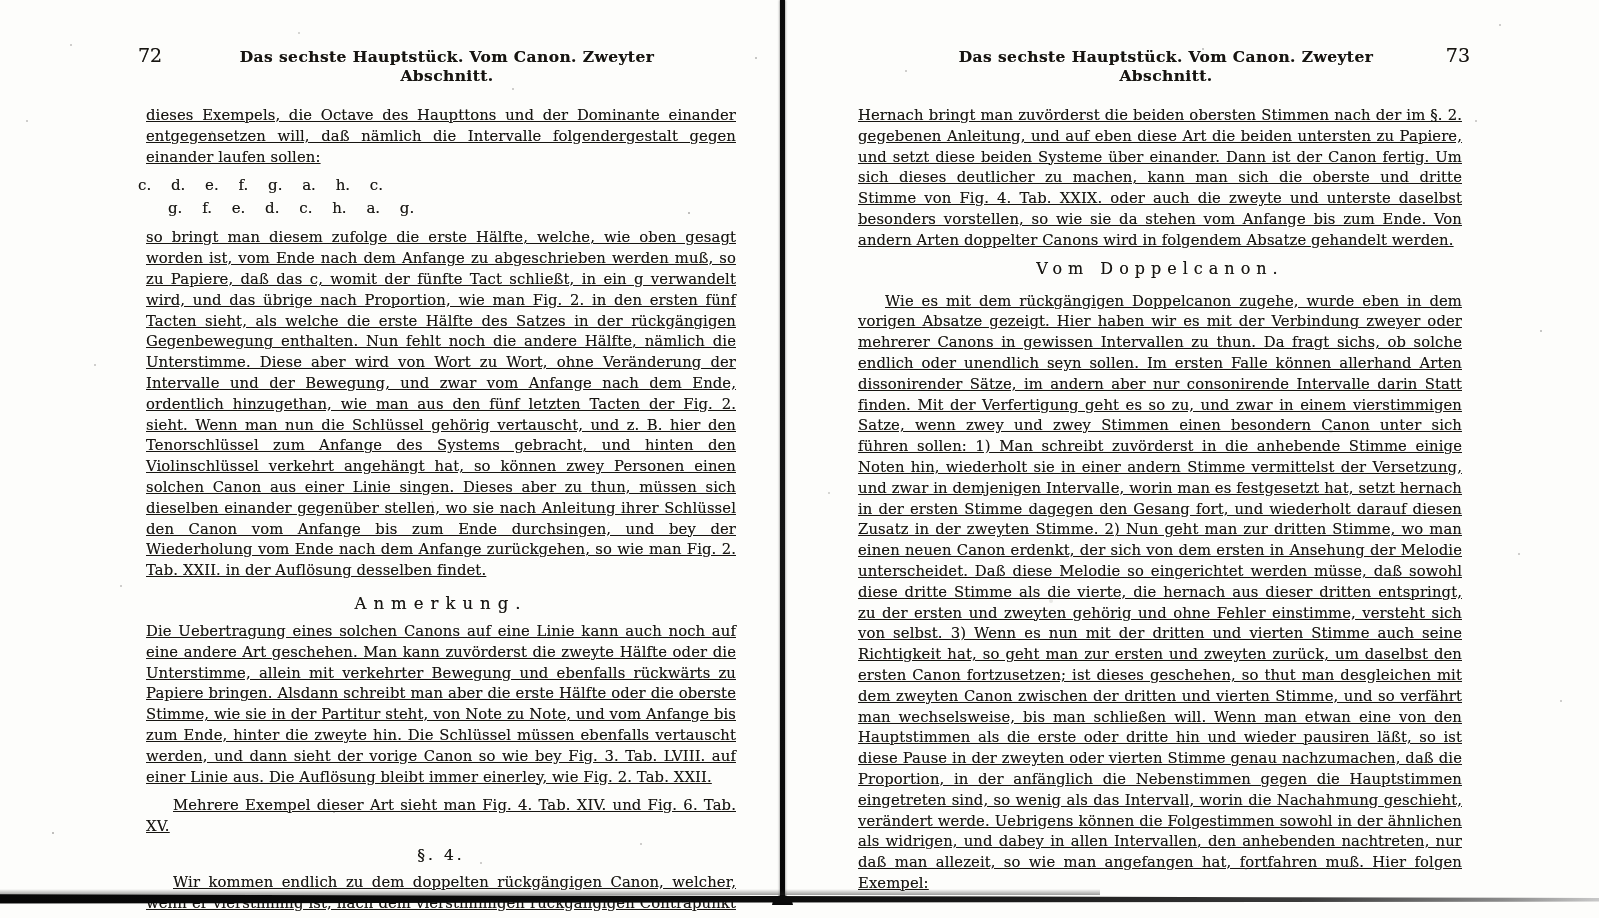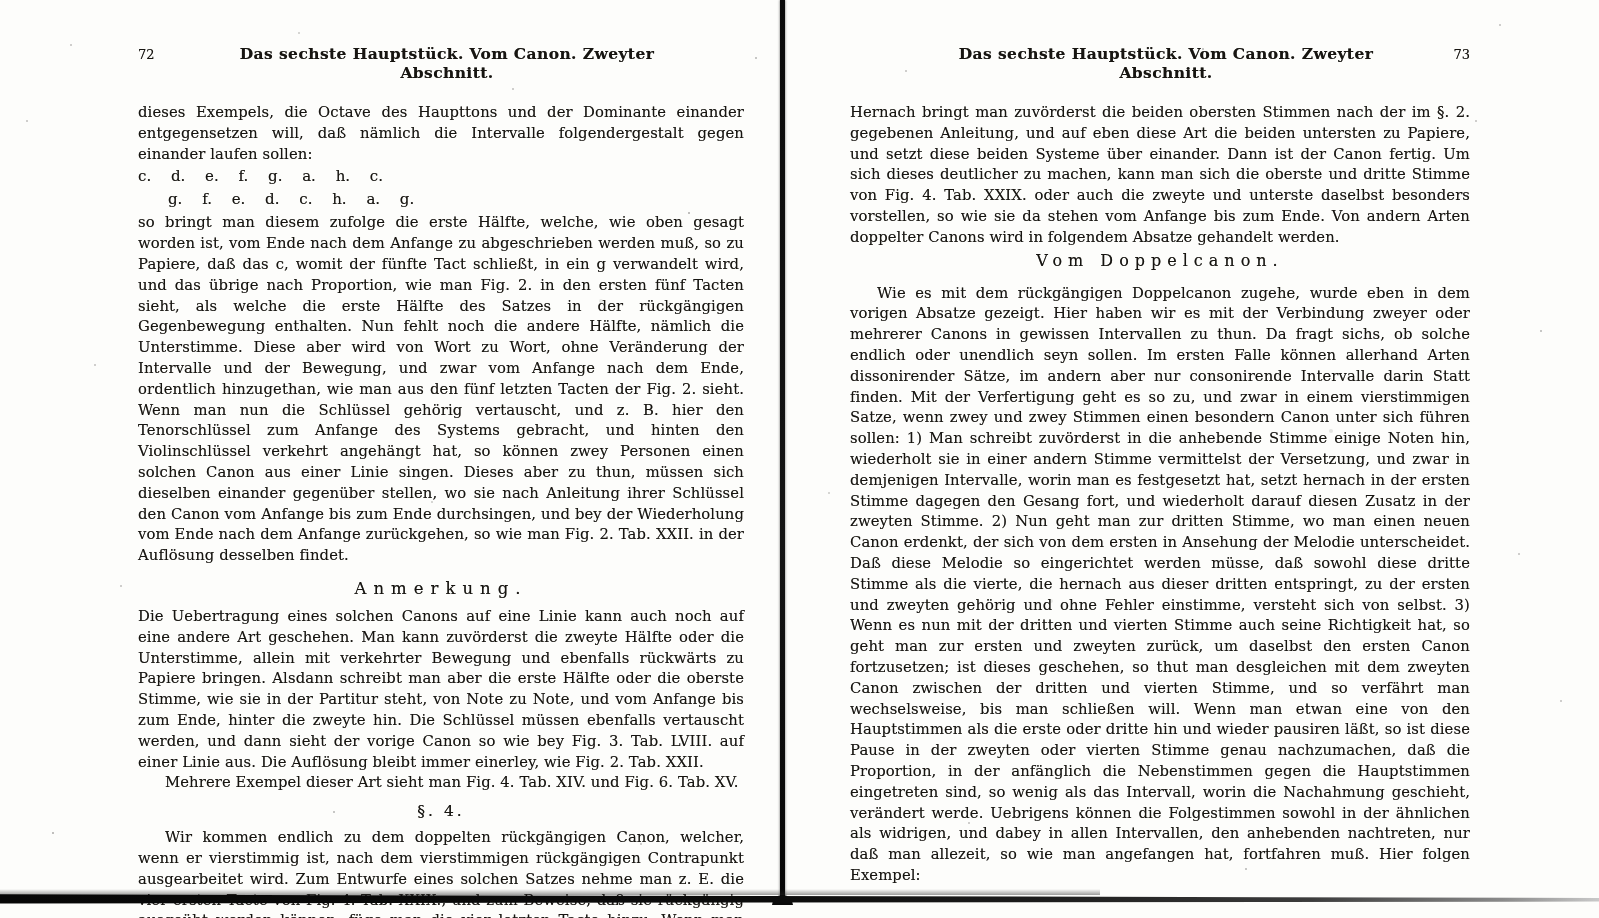--- a/index.html
+++ b/index.html
@@ -19,31 +19,32 @@
   .page { position: absolute; top: 44px; }
   .page-left  { left: 138px; width: 606px; }
   .page-right { left: 850px; width: 620px; }
 
   .running-head {
     display: flex; align-items: baseline;
     font-size: 15.5px; font-weight: bold;
     margin-bottom: 20px;
     text-shadow: 0 0 0.5px rgba(20,18,14,.55);
   }
-  .running-head .pagenum { width: 64px; font-weight: normal; font-size: 13px; }
+  .running-head .pagenum { width: 64px; font-weight: normal; font-size: 19px; }
   .running-head .pagenum.right-num { text-align: right; width: 52px; }
   .running-head .head-title { flex: 1; text-align: center; letter-spacing: 0.4px; }
 
   .body-text {
-    margin: 0;
+    margin: 8px;
     font-size: 14.8px;
     line-height: 20.8px;
     text-align: justify;
     letter-spacing: 0.1px;
     text-shadow: 0 0 0.5px rgba(20,18,14,.45);
+    text-decoration: underline;
   }
   .indent    { text-indent: 27px; }
   .no-indent { text-indent: 0; }
 
   .scale-row {
     font-size: 15px;
     line-height: 21px;
     word-spacing: 15px;
     margin: 2px 0;
     text-shadow: 0 0 0.5px rgba(20,18,14,.45);

